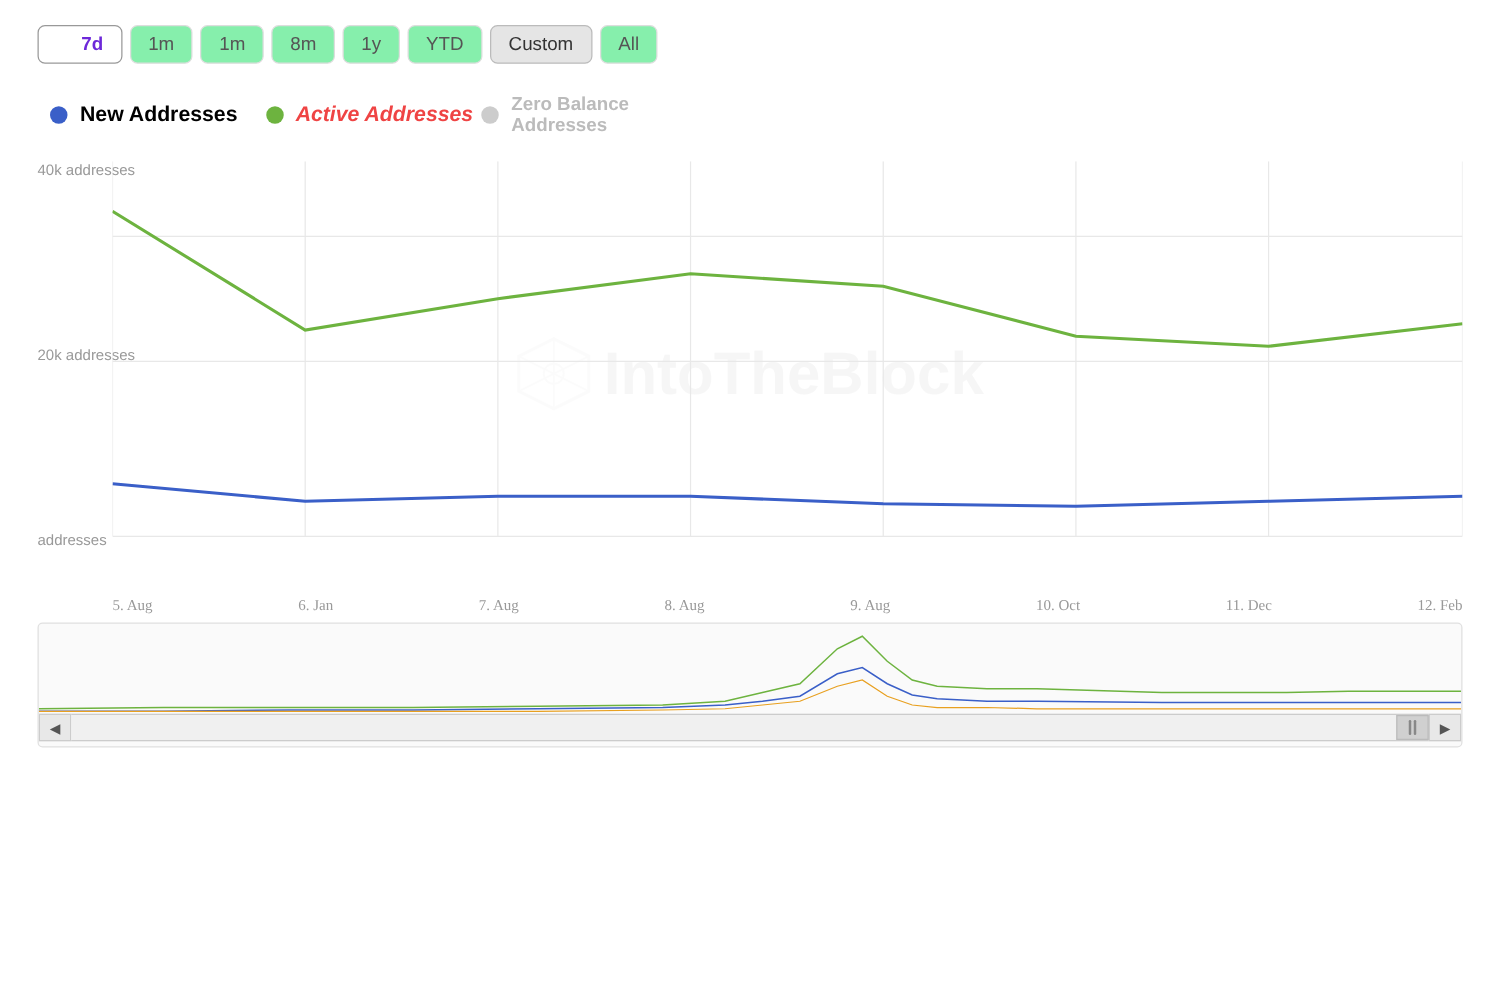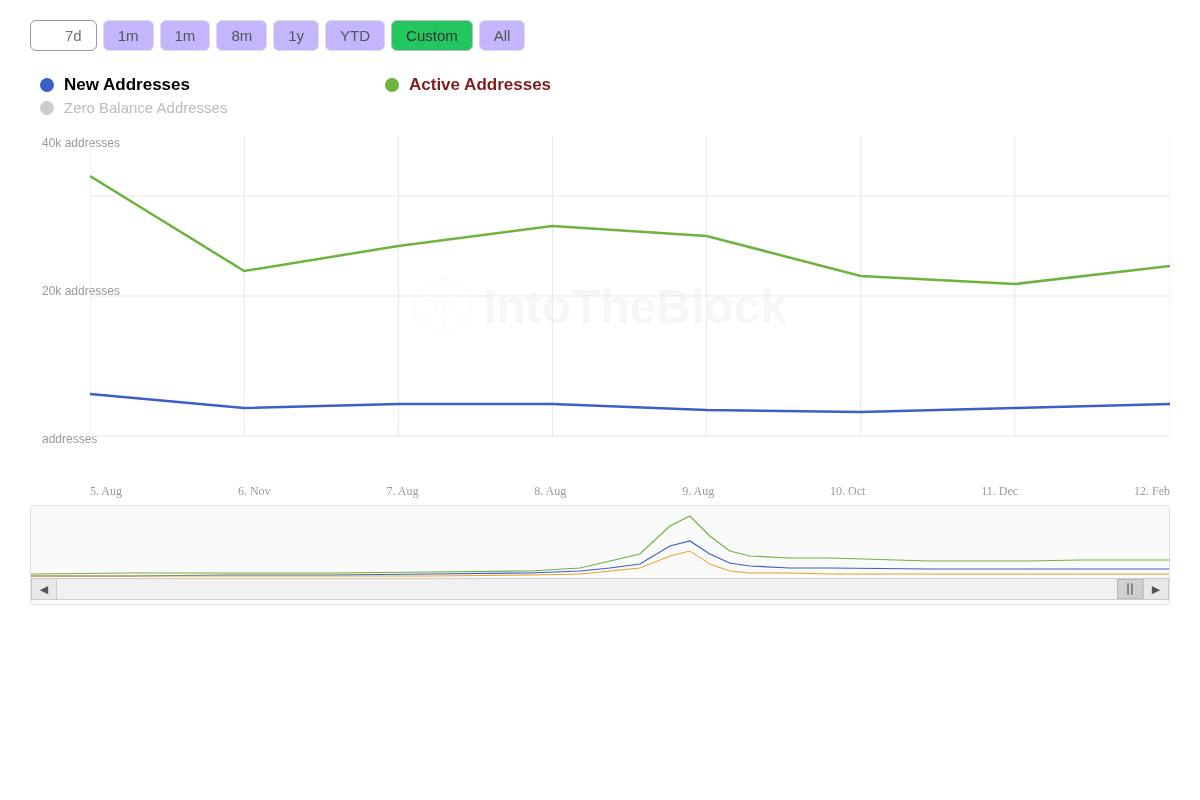--- a/index.html
+++ b/index.html
@@ -23,45 +23,45 @@
       display: flex;
       align-items: center;
       gap: 6px;
       margin-bottom: 24px;
     }
 
     .time-btn {
       padding: 6px 14px;
       border: 1px solid #ddd;
       border-radius: 6px;
-      background: #c4b5fd;
+      background: #86efac;
       color: #555;
       font-size: 15px;
       cursor: pointer;
       font-weight: 500;
     }
 
     .time-btn.active {
       background: #fff;
       border-color: #999;
-      font-weight: 400;
-      color: #737373;
+      font-weight: 700;
+      color: #6d28d9;
       padding-left: 34px;
     }
 
     .time-btn.custom-btn {
       border-color: #bbb;
-      background: #22c55e;
+      background: #e5e5e5;
       color: #333;
     }
 
     
     .legend {
       display: grid;
-      grid-template-columns: 1fr 1fr;
+      grid-template-columns: 1fr 1fr 1fr 1fr;
       gap: 4px 0;
       margin-bottom: 20px;
       padding-left: 10px;
       max-width: 700px;
     }
 
     .legend-item {
       display: flex;
       align-items: center;
       gap: 10px;
@@ -74,27 +74,27 @@
       flex-shrink: 0;
     }
 
     .legend-label {
       font-size: 17px;
       font-weight: 600;
     }
 
     .legend-label.muted {
       color: #bbb;
-      font-weight: 400;
+      font-weight: 700;
       font-size: 15px;
-      text-align: center;
     }
 
     .legend-label.active-color {
-      color: #7f1d1d;
+      color: #ef4444;
+      font-style: italic;
     }
 
     
     .chart-wrapper {
       position: relative;
       width: 100%;
     }
 
     .main-chart {
       position: relative;
@@ -120,21 +120,21 @@
 
     .watermark-logo {
       width: 60px;
       height: 60px;
       opacity: 0.5;
     }
 
     
     .y-axis {
       position: absolute;
-      left: 12px;
+      left: 0;
       top: 0;
       height: 100%;
       display: flex;
       flex-direction: column;
       justify-content: space-between;
       padding-bottom: 30px;
     }
 
     .y-label {
       font-size: 12px;
@@ -311,21 +311,21 @@
 
         <polyline points="0,40 157,135 314,110 471,90 628,100 785,140 942,148 1100,130" fill="none" stroke="#6db33f" stroke-width="2.5"></polyline>
 
         <polyline points="0,258 157,272 314,268 471,268 628,274 785,276 942,272 1100,268" fill="none" stroke="#3a5fc8" stroke-width="2.5"></polyline>
       </svg>
 
     </div>
 
     <div class="x-axis">
       <span class="x-label">5. Aug</span>
-      <span class="x-label">6. Nov</span>
+      <span class="x-label">6. Jan</span>
       <span class="x-label">7. Aug</span>
       <span class="x-label">8. Aug</span>
       <span class="x-label">9. Aug</span>
       <span class="x-label">10. Oct</span>
       <span class="x-label">11. Dec</span>
       <span class="x-label">12. Feb</span>
     </div>
 
     <div class="mini-chart-wrapper">
       <svg width="100%" height="75" viewBox="0 0 1140 75" preserveAspectRatio="none">

